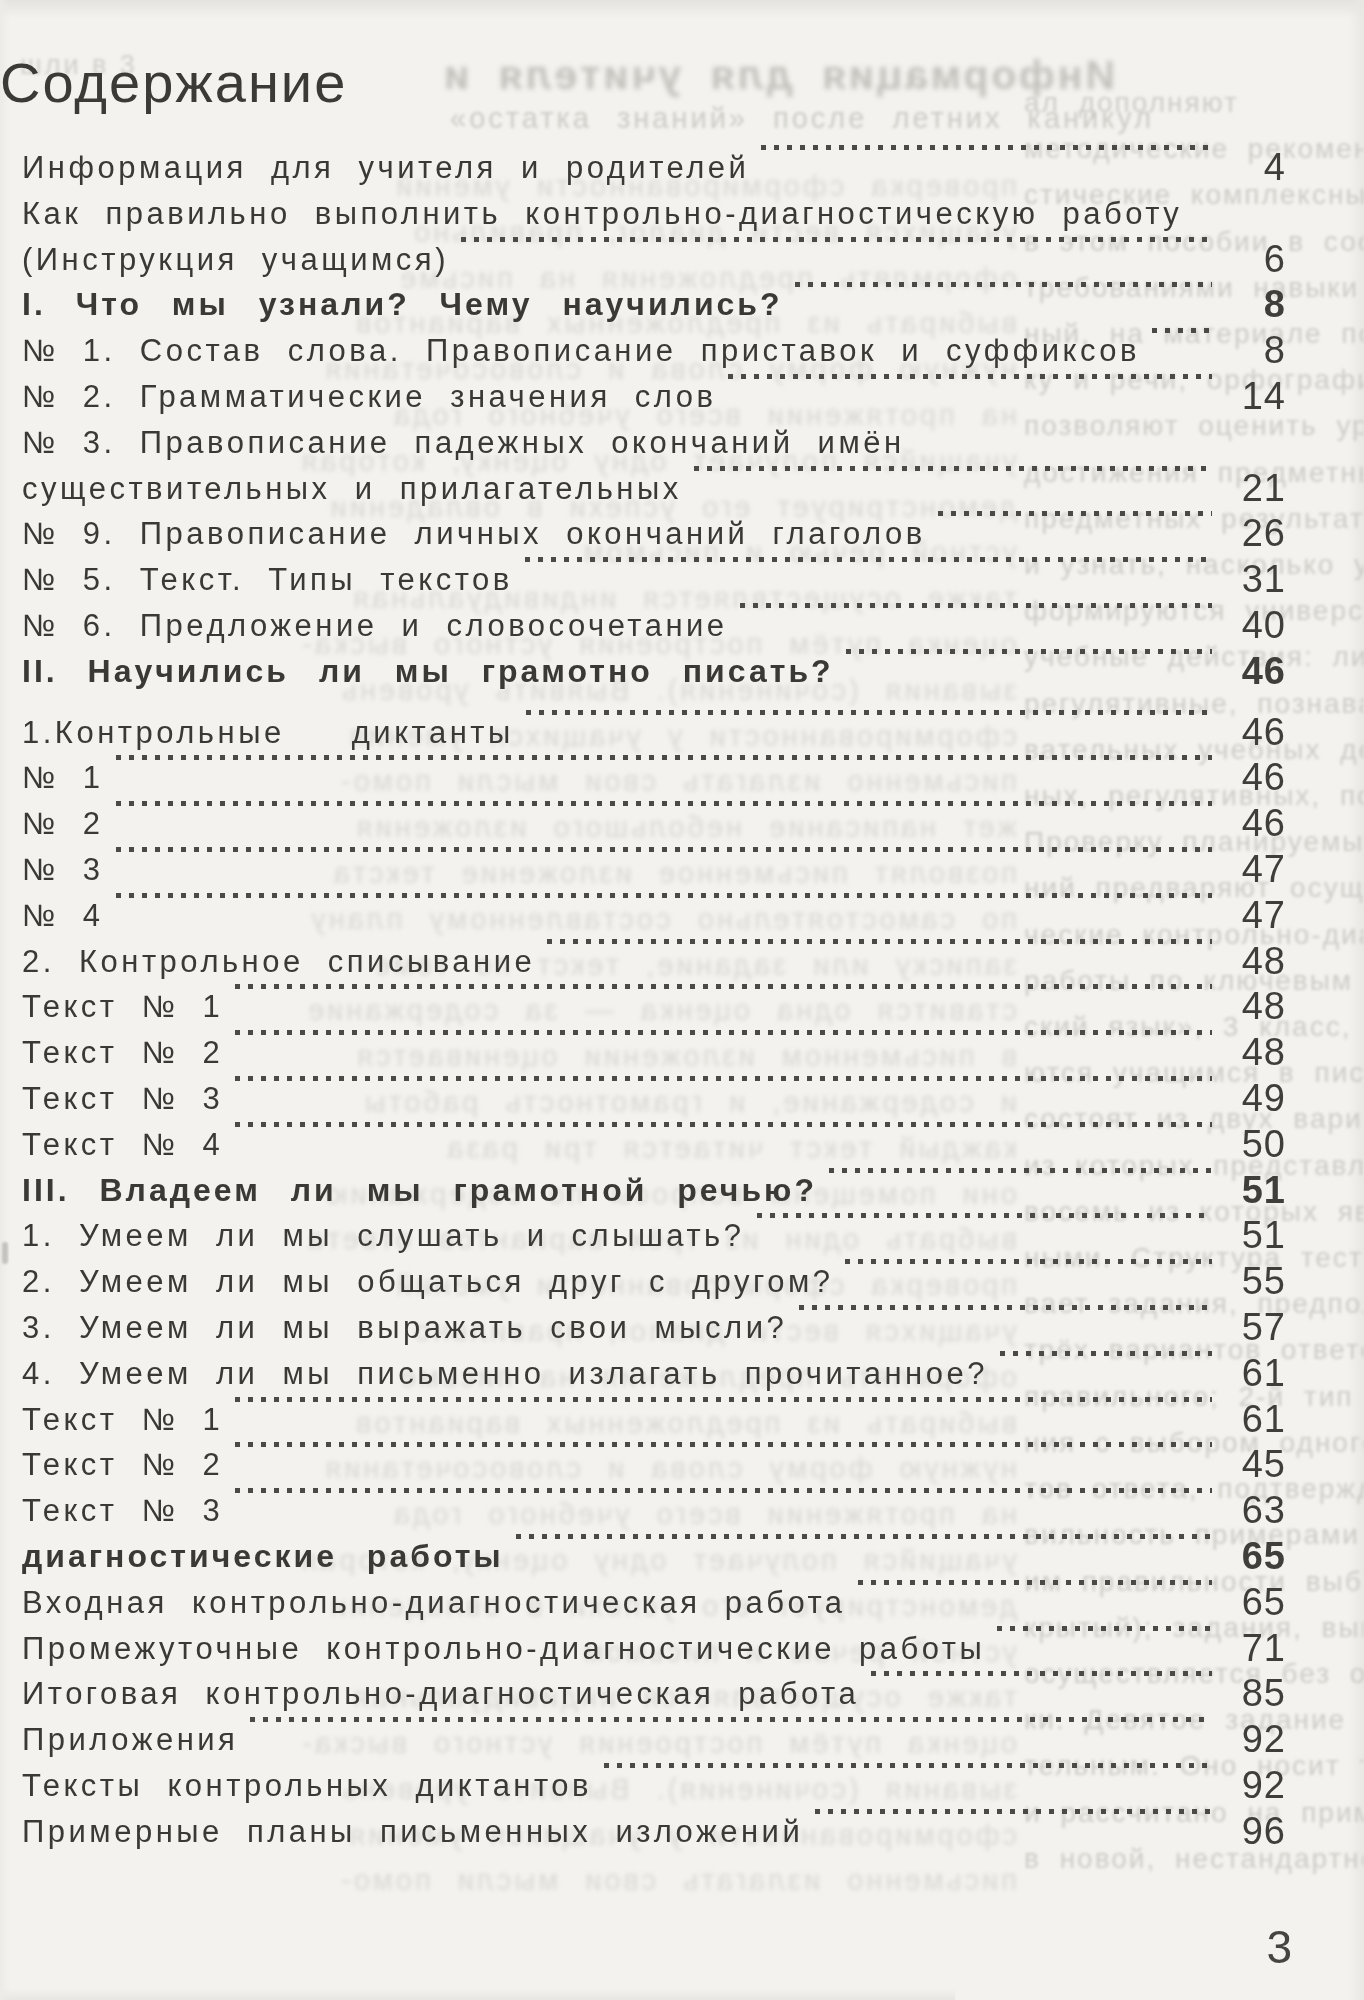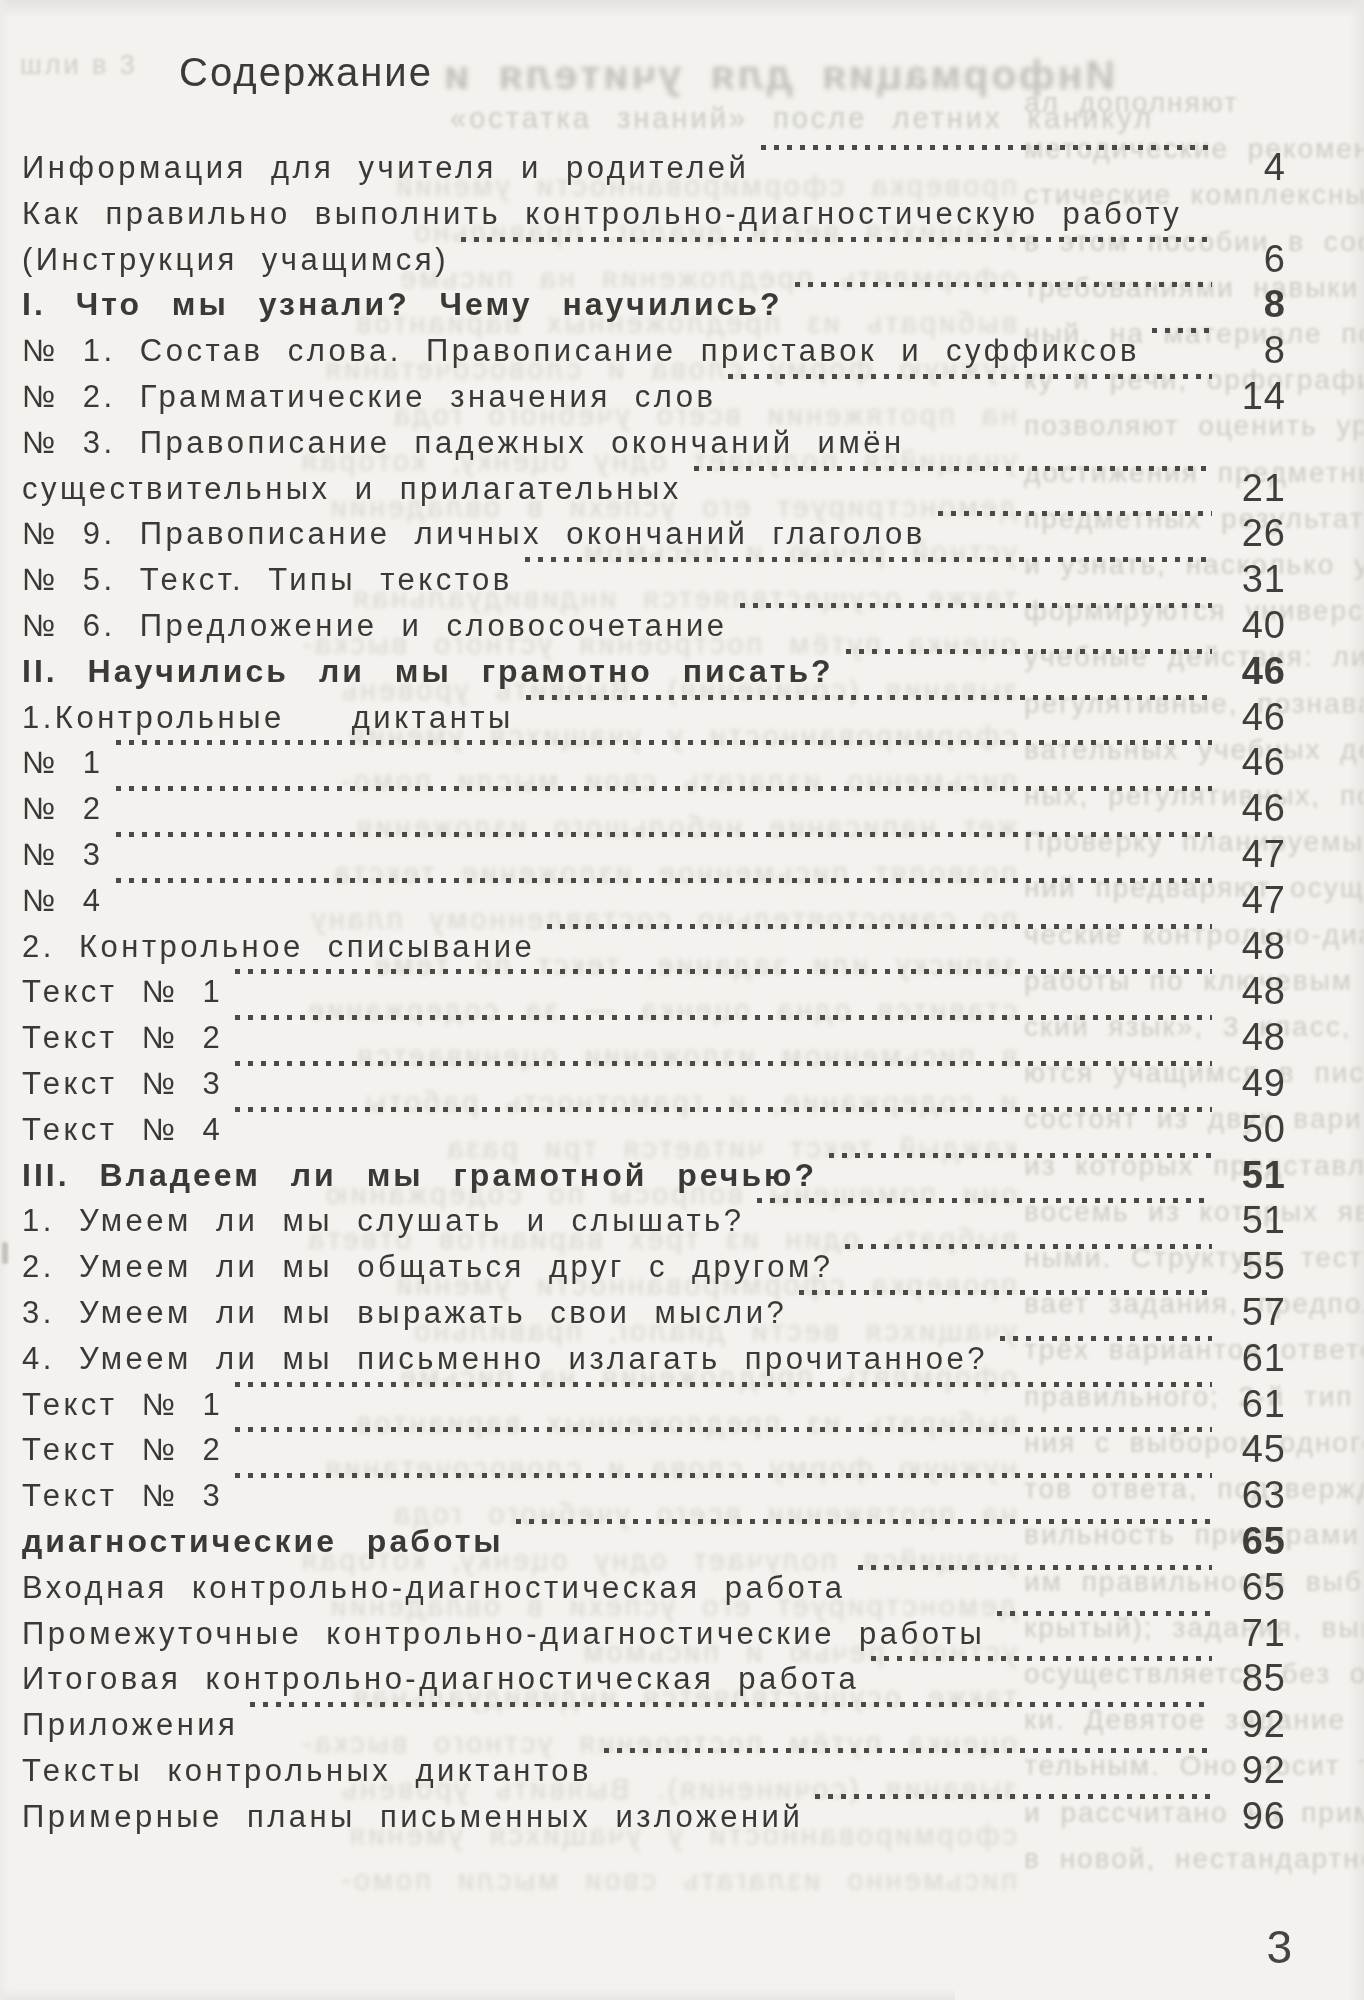--- a/index.html
+++ b/index.html
@@ -24,32 +24,32 @@
   #bleed-title{left:425px;top:52px;width:690px;font-size:41px;font-weight:bold;letter-spacing:3px;word-spacing:12px;
     color:#c3c1bb;filter:blur(2.4px);white-space:nowrap;overflow:hidden;}
   #bleed-sub{left:450px;top:102px;width:900px;font-size:29px;letter-spacing:3px;word-spacing:14px;
     color:#cccbc5;filter:blur(1.7px);white-space:nowrap;overflow:hidden;}
   #bleed-right{left:1024px;top:80px;width:340px;font-size:28px;line-height:46.2px;letter-spacing:2px;word-spacing:9px;
     color:#c7c5bf;filter:blur(1.6px);opacity:.85;}
   #bleed-main{left:12px;top:164px;width:1005px;font-size:29px;line-height:45.8px;letter-spacing:3px;word-spacing:13px;
     color:#cfcdc7;filter:blur(2px);opacity:.7;}
 
   
-  .title{position:absolute;z-index:2;top:50px;left:0;width:612px;margin:0;text-align:center;
-    font-size:40px;font-weight:400;letter-spacing:2px;color:#3b3a37;}
+  .title{position:absolute;z-index:2;top:50px;left:0;width:612px;margin:0;text-align:left;
+    font-size:56px;font-weight:400;letter-spacing:2px;color:#3b3a37;}
   #toc{position:absolute;z-index:2;left:22px;top:145px;width:1264px;}
   .row{display:flex;align-items:flex-start;height:45.8px;line-height:45.8px;
     font-size:31px;letter-spacing:3.5px;word-spacing:12px;white-space:nowrap;}
   .row .label{flex:0 0 auto;}
   .row .dots{flex:1 1 auto;min-width:14px;height:5px;margin:0 10px 0 12px;align-self:baseline;
     background:repeating-linear-gradient(to right,#4b4a47 0 5px,rgba(0,0,0,0) 5px 13px);}
   .row .num{flex:0 0 auto;min-width:64px;text-align:right;font-size:38px;letter-spacing:1px;color:#3f3e3b;}
   .row.bold{font-weight:bold;font-size:32px;letter-spacing:3px;word-spacing:18px;}
   .row.stretch{word-spacing:48px;}
-  .row.wide-gap{word-spacing:55px;}
+  .row.wide-gap{word-spacing:55px;margin-top:15px;}
   .pagenum{position:absolute;z-index:2;left:1222px;top:1920px;width:70px;text-align:right;
     font-size:46px;color:#454440;}
   .speck{position:absolute;z-index:1;left:2px;top:1242px;width:6px;height:22px;border-radius:3px;
     background:#c4c3bf;filter:blur(1px);}
 </style>
 </head>
 <body>
 
 <div class="page-root">
   <div class="edge edge-top"></div>

